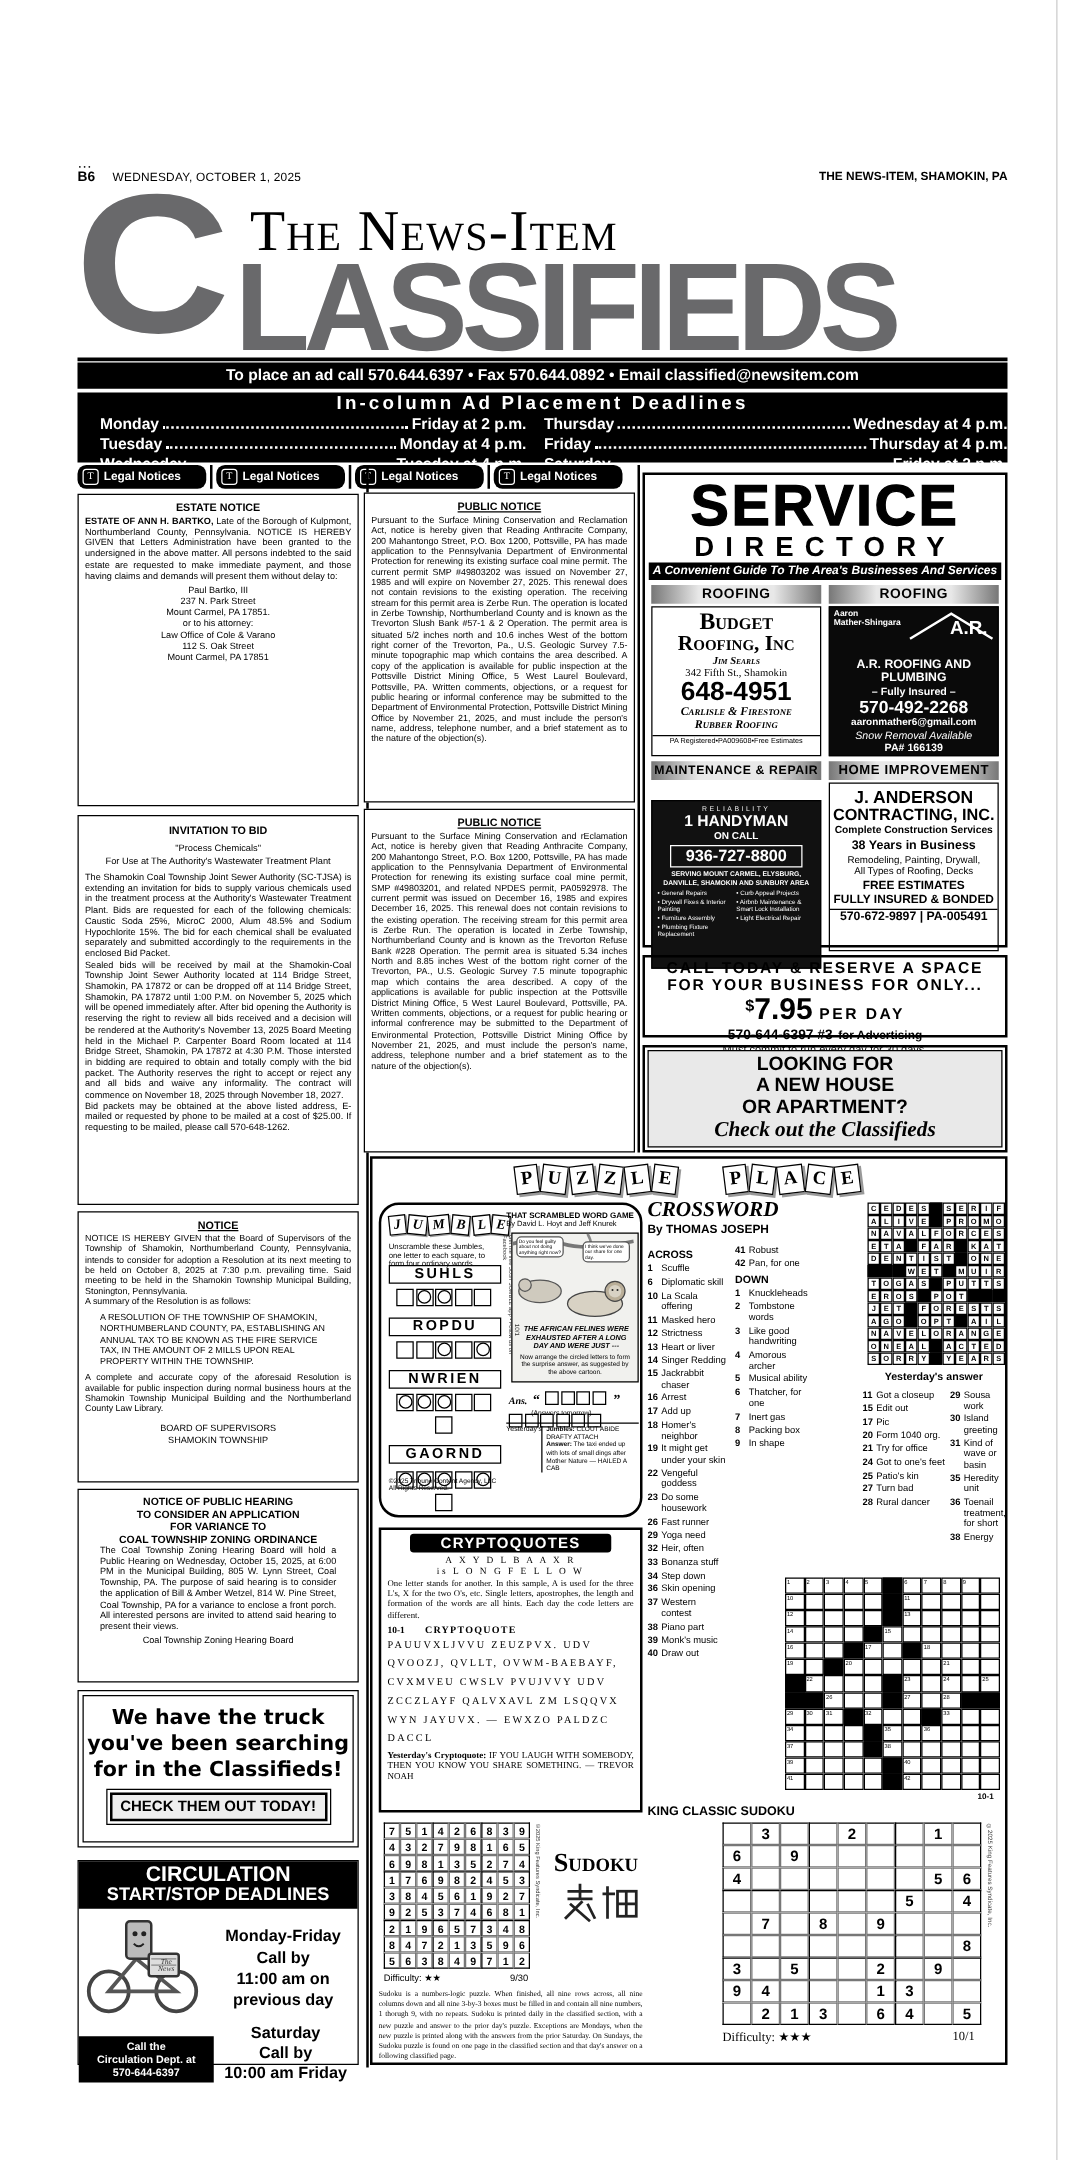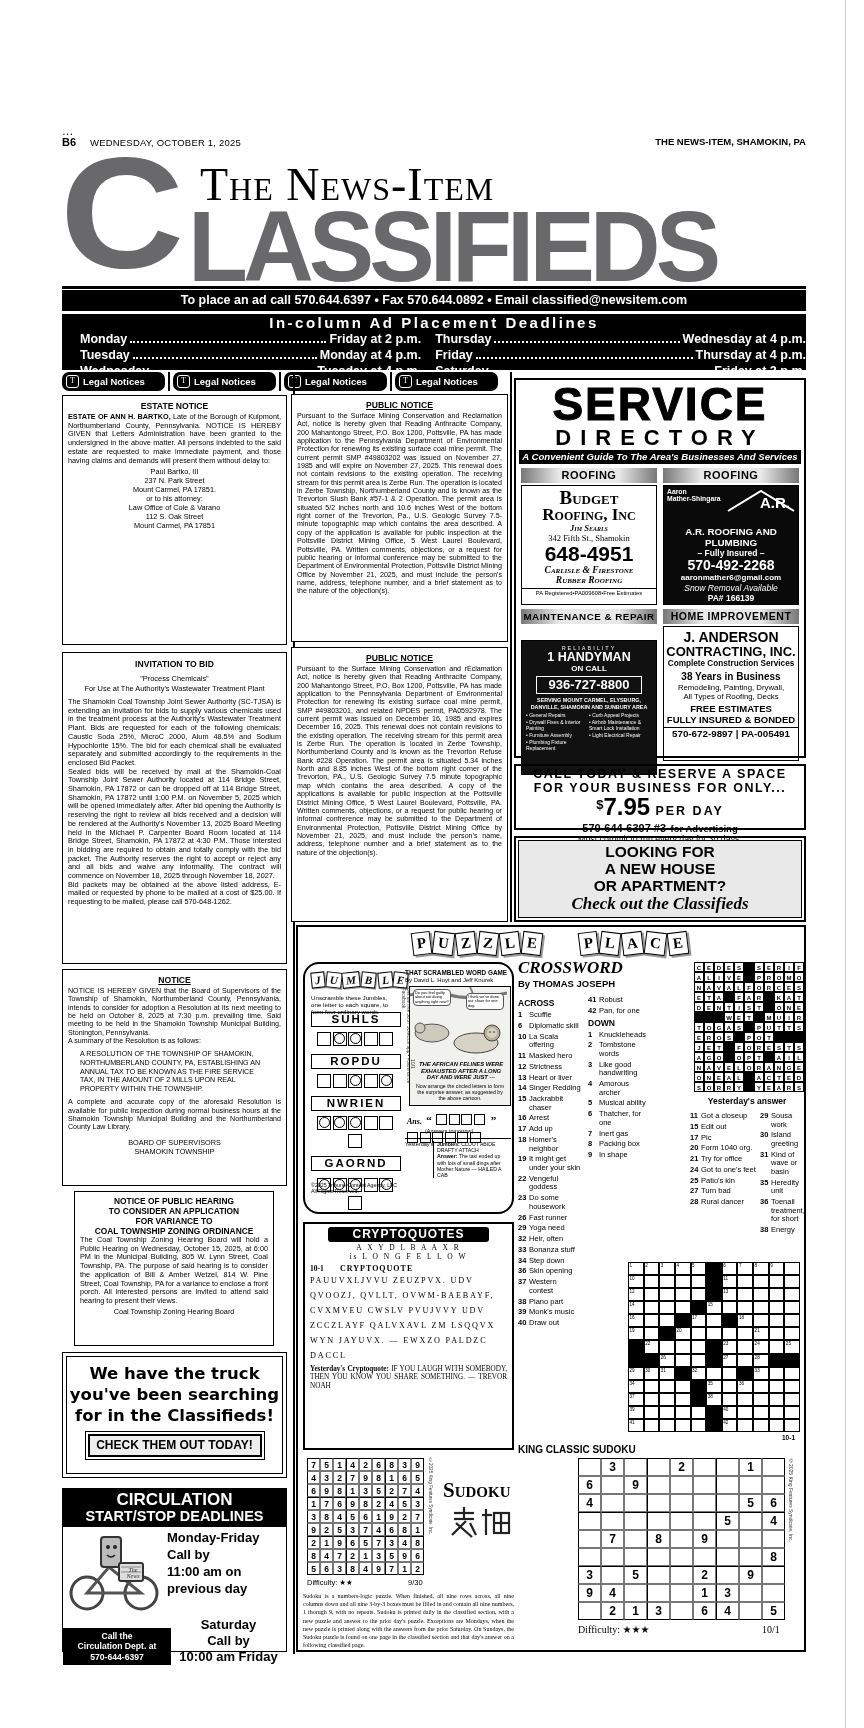--- a/index.html
+++ b/index.html
@@ -146,21 +146,21 @@
   <div class="abs box" style="left:62px;top:969px;width:225px;height:217px;padding:3px 5px;box-sizing:border-box">
     <div class="ntitle u">NOTICE</div>
     <div class="legal2">NOTICE IS HEREBY GIVEN that the Board of Supervisors of the Township of Shamokin, Northumberland County, Pennsylvania, intends to consider for adoption a Resolution at its next meeting to be held on October 8, 2025 at 7:30 p.m. prevailing time. Said meeting to be held in the Shamokin Township Municipal Building, Stonington, Pennsylvania.</div>
     <div class="legal2">A summary of the Resolution is as follows:</div>
     <div style="font-size:7.1px;line-height:8.6px;margin:5px 0 5px 12px;width:180px">A RESOLUTION OF THE TOWNSHIP OF SHAMOKIN, NORTHUMBERLAND COUNTY, PA, ESTABLISHING AN ANNUAL TAX TO BE KNOWN AS THE FIRE SERVICE TAX, IN THE AMOUNT OF 2 MILLS UPON REAL PROPERTY WITHIN THE TOWNSHIP.</div>
     <div class="legal2">A complete and accurate copy of the aforesaid Resolution is available for public inspection during normal business hours at the Shamokin Township Municipal Building and the Northumberland County Law Library.</div>
     <div class="c" style="font-size:7.3px;line-height:9px;margin-top:6px">BOARD OF SUPERVISORS</div>
     <div class="c" style="font-size:7.3px;line-height:9px">SHAMOKIN TOWNSHIP</div>
   </div>
 
-  <div class="abs box" style="left:74px;top:1191px;width:200px;height:155px;padding:4px 5px;box-sizing:border-box">
+  <div class="abs box" style="left:62px;top:1191px;width:225px;height:155px;padding:4px 17px;box-sizing:border-box">
     <div class="c b" style="font-size:8.4px;line-height:10px">NOTICE OF PUBLIC HEARING</div>
     <div class="c b" style="font-size:8.4px;line-height:10px">TO CONSIDER AN APPLICATION</div>
     <div class="c b" style="font-size:8.4px;line-height:10px">FOR VARIANCE TO</div>
     <div class="c b" style="font-size:8.4px;line-height:10px">COAL TOWNSHIP ZONING ORDINANCE</div>
     <div class="legal">The Coal Township Zoning Hearing Board will hold a Public Hearing on Wednesday, October 15, 2025, at 6:00 PM in the Municipal Building, 805 W. Lynn Street, Coal Township, PA. The purpose of said hearing is to consider the application of Bill &amp; Amber Wetzel, 814 W. Pine Street, Coal Township, PA for a variance to enclose a front porch. All interested persons are invited to attend said hearing to present their views.</div>
     <div style="font-size:7.3px;text-align:center;margin-top:1px">Coal Township Zoning Hearing Board</div>
   </div>
 
   <div class="abs box" style="left:62px;top:1352px;width:225px;height:126px;padding:3px;box-sizing:border-box">
     <div style="border:1px solid #000;height:100%;box-sizing:border-box;padding-top:6px">
@@ -185,21 +185,21 @@
           <rect x="38" y="10" width="20" height="30" rx="3" fill="#bbb" stroke="#333" stroke-width="2"></rect>
           <circle cx="45" cy="20" r="2" fill="#222"></circle>
             <circle cx="52" cy="20" r="2" fill="#222"></circle>
           <path d="M44 28 q4 4 8 0" stroke="#222" stroke-width="1.5" fill="none"></path>
           <rect x="56" y="36" width="24" height="18" rx="2" fill="#ddd" stroke="#333" stroke-width="2"></rect>
           <line x1="58" y1="40" x2="78" y2="40" stroke="#888" stroke-width="1"></line>
           <line x1="58" y1="45" x2="78" y2="45" stroke="#888" stroke-width="1"></line>
         </svg>
         <div class="abs serif i" style="left:60px;top:40px;font-size:6px;color:#333;text-align:center;width:20px">The News</div>
       </div>
-      <div style="flex:1;padding-top:2px">
+      <div style="flex:1;text-align:center;padding-top:13px">
         <div id="circ-mf">
             <div class="b" style="font-size: 13px; line-height: 17px;">Monday-Friday</div>
             <div class="b" style="font-size: 13px; line-height: 17px;">Call by</div>
             <div class="b" style="font-size: 13px; line-height: 17px;">11:00 am on</div>
             <div class="b" style="font-size: 13px; line-height: 17px;">previous day</div>
           </div>
       </div>
     </div>
     <div style="display:flex;align-items:flex-end">
       <div id="circ-call" class="whitebar c" style="width:104px;padding:3px 2px;font-size:8.6px;font-weight:bold;line-height:10.5px">
@@ -973,20 +973,21 @@
       <div class="gcell" style="left: 125.091px; top: 156.923px; width: 15.6364px; height: 13.0769px;"></div>
       <div class="gcell" style="left: 140.727px; top: 156.923px; width: 15.6364px; height: 13.0769px;"></div>
       <div class="gcell" style="left: 156.364px; top: 156.923px; width: 15.6364px; height: 13.0769px;"></div>
     </div>
   <div class="abs b" style="left:782px;top:1434px;font-size:6.5px">10-1</div>
 
   <div class="abs" style="left:303px;top:1222px;width:211px;height:228px;border:2px solid #000;box-sizing:border-box;padding:0 5px">
     <div class="whitebar c b" style="margin:3px 18px 2px;border-radius:3px;font-size:12px;line-height:15px;letter-spacing:1px">CRYPTOQUOTES</div>
     <div class="serif c" style="font-size:7.5px;letter-spacing:2px;line-height:8.5px">A X Y D L B A A X R</div>
     <div class="serif c" style="font-size:7.5px;letter-spacing:2px;line-height:8.5px">is L O N G F E L L O W</div>
+    <div class="serif j" style="font-size:7px;line-height:8.2px;margin-top:2px">One letter stands for another. In this sample, A is used for the three L's, X for the two O's, etc. Single letters, apostrophes, the length and formation of the words are all hints. Each day the code letters are different.</div>
     <div style="display:flex;margin-top:3px">
       <span class="b serif" style="font-size:7.5px;width:30px">10-1</span>
       <span class="b serif" style="font-size:8px;letter-spacing:1px">CRYPTOQUOTE</span>
     </div>
     <div id="crypto-lines">
         <div class="crypt">PAUUVXLJVVU ZEUZPVX. UDV</div>
         <div class="crypt">QVOOZJ, QVLLT, OVWM-BAEBAYF,</div>
         <div class="crypt">CVXMVEU CWSLV PVUJVVY UDV</div>
         <div class="crypt">ZCCZLAYF QALVXAVL ZM LSQQVX</div>
         <div class="crypt">WYN JAYUVX. — EWXZO PALDZC</div>

